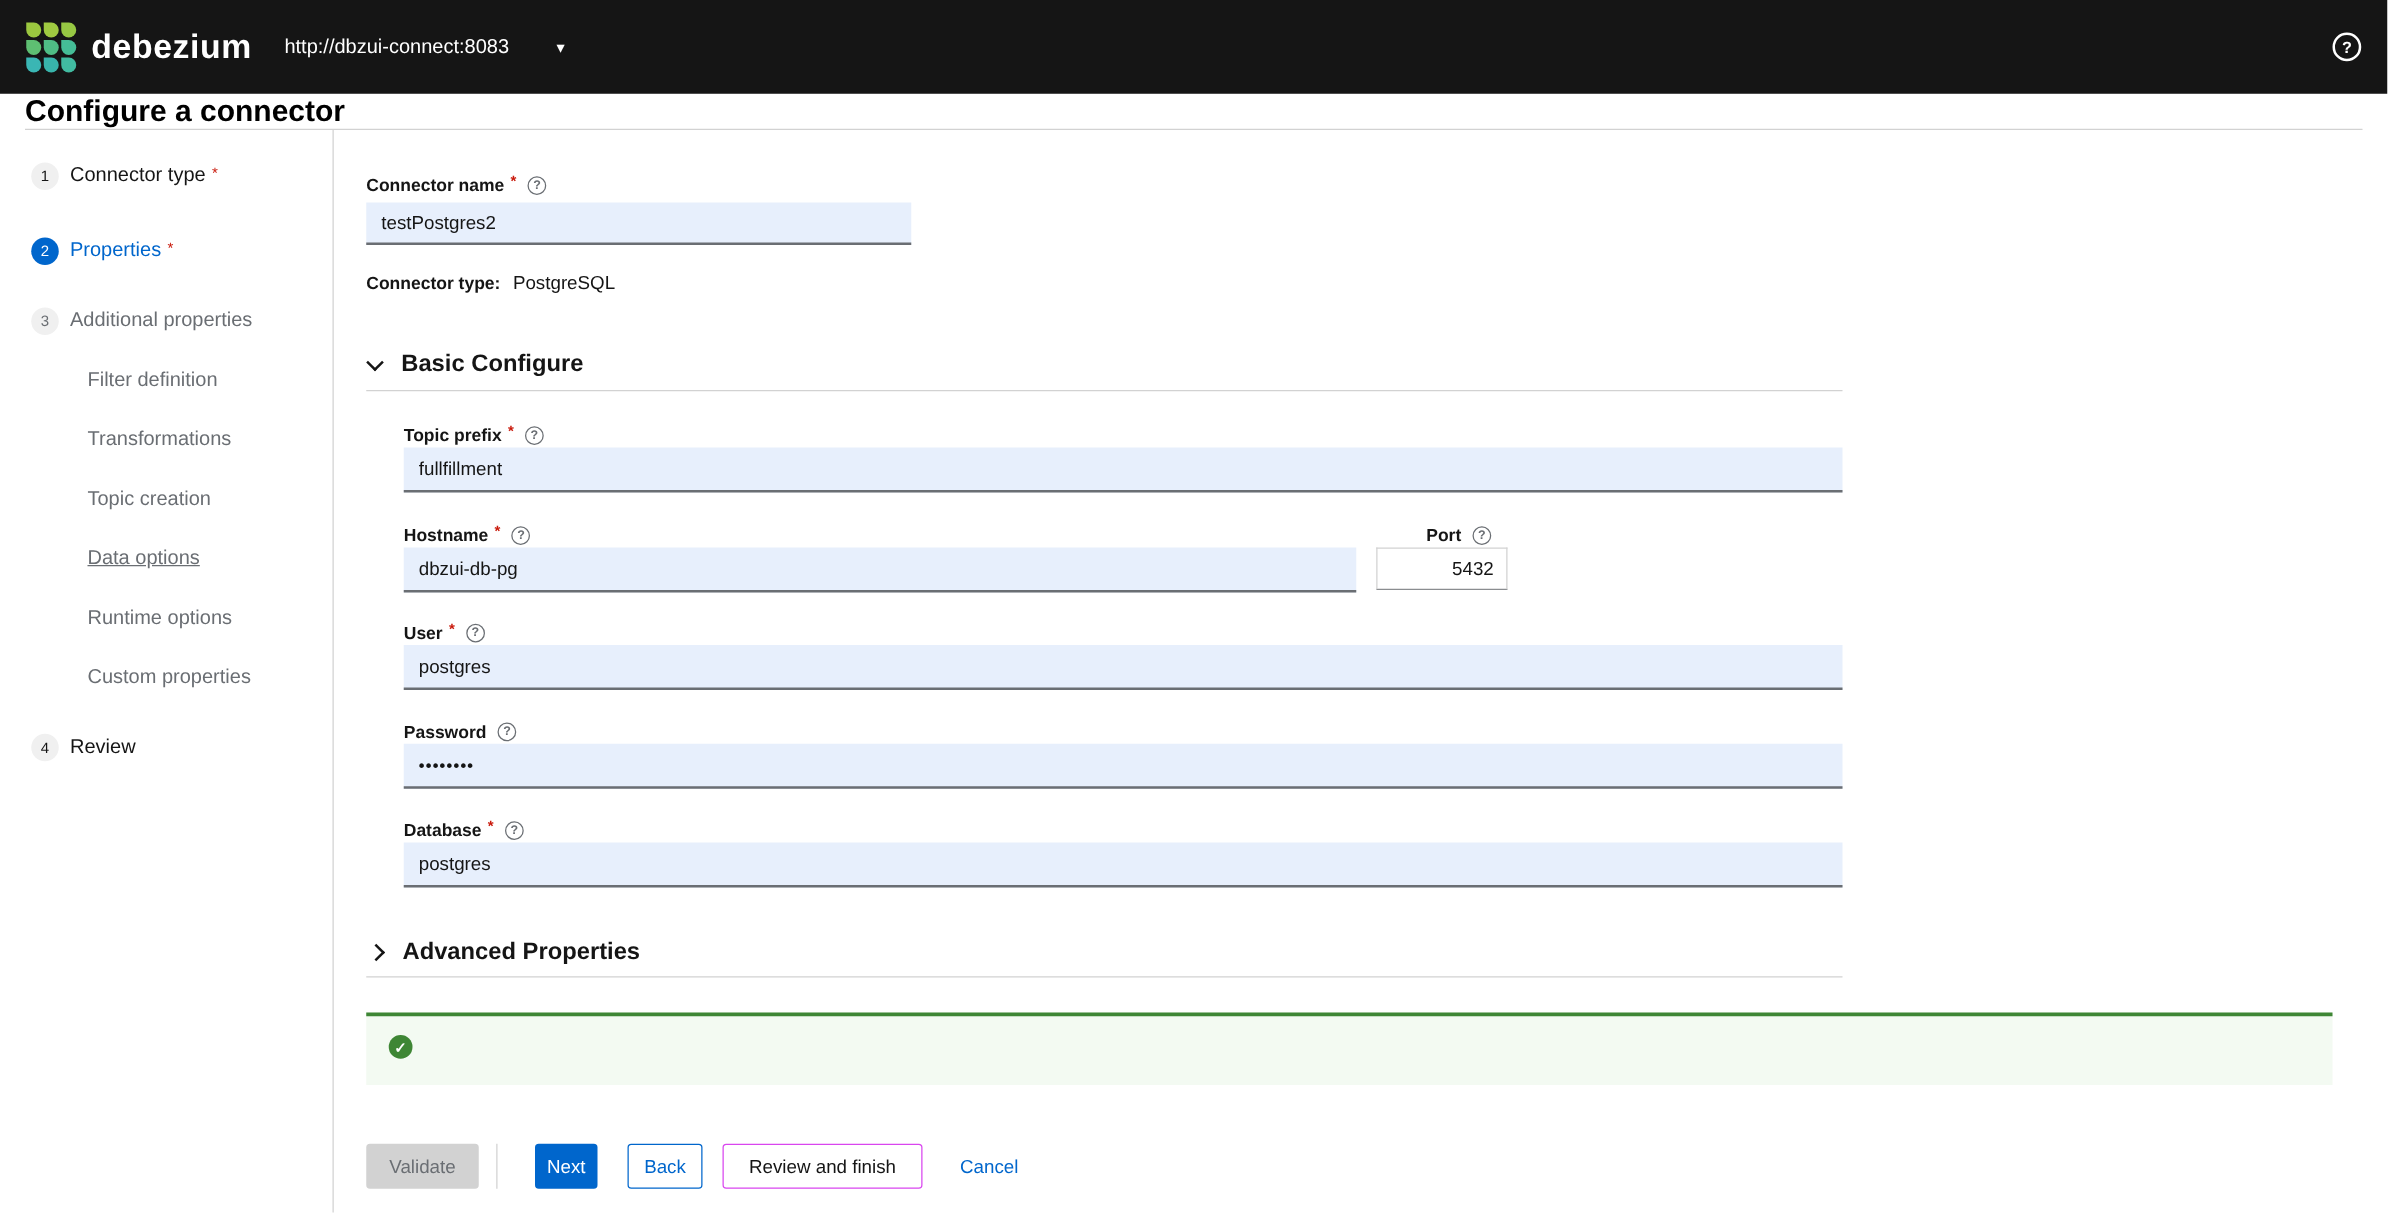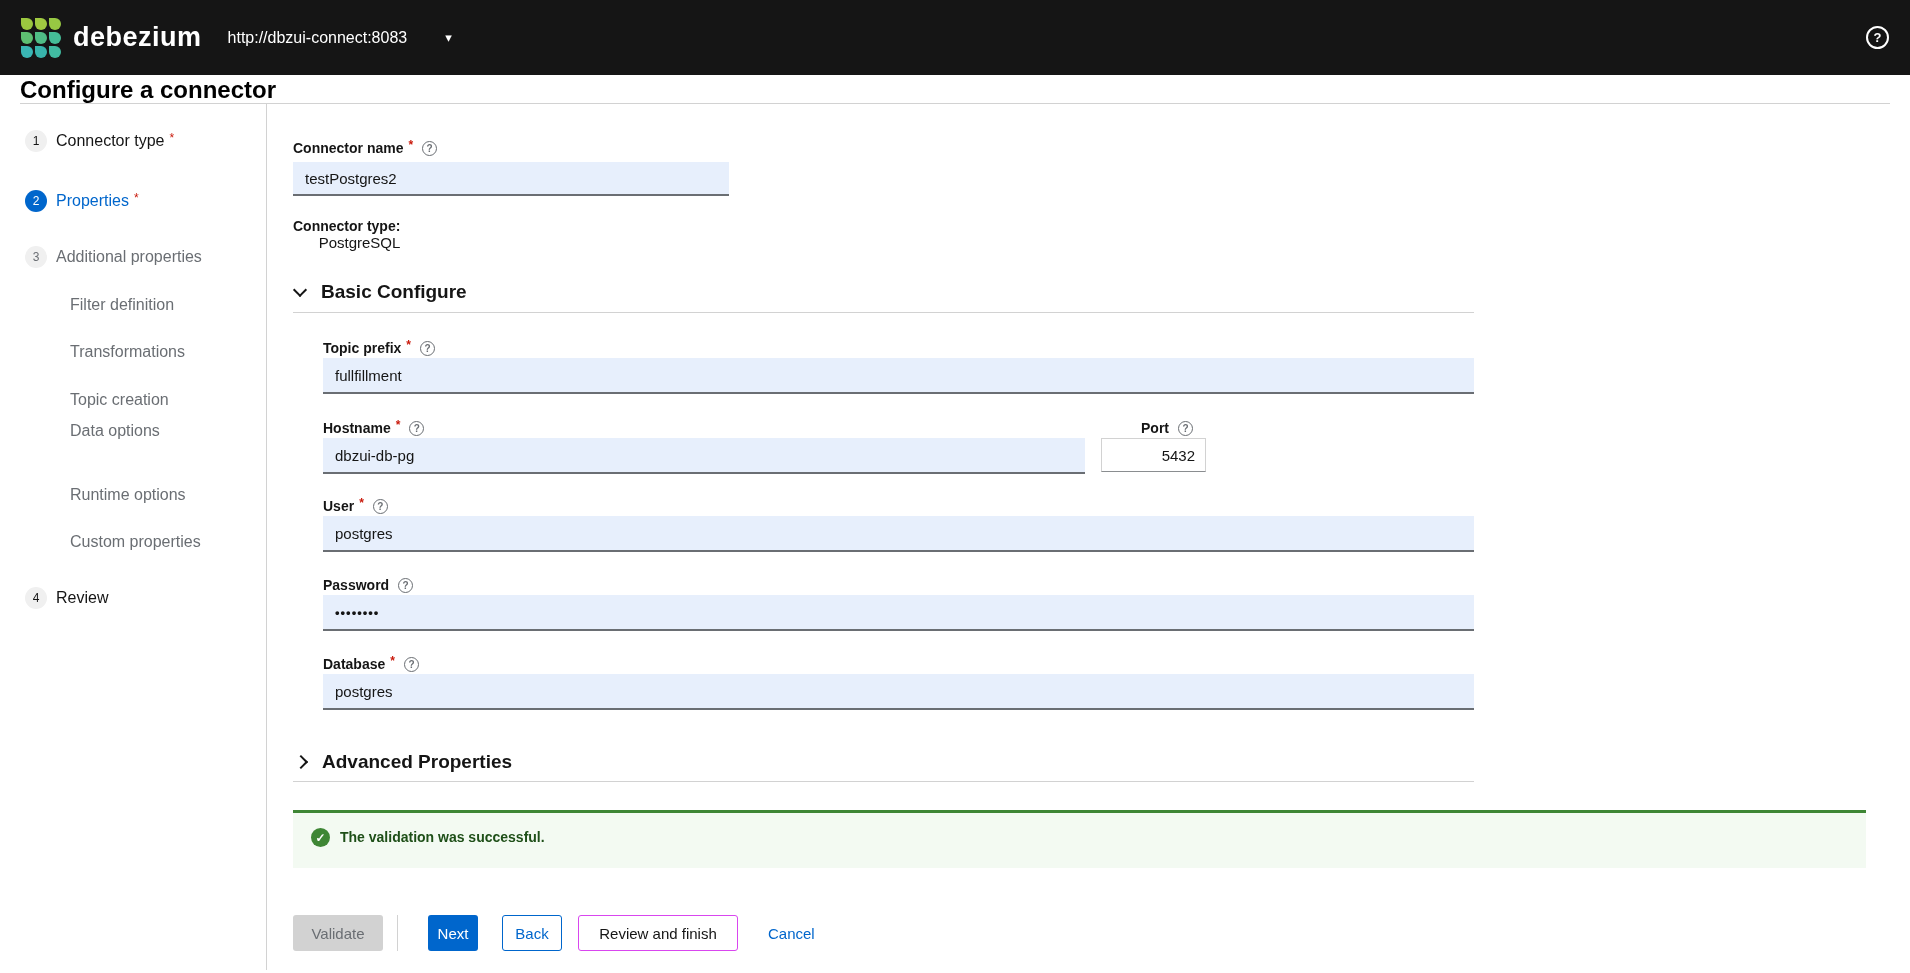--- a/index.html
+++ b/index.html
@@ -38,21 +38,21 @@
   .req-star { color:#c9190b; font-size:12px; margin-left:5px; position:relative; top:-3px; }
   .nav-sub { position:absolute; left:50px; height:22px; display:flex; align-items:center; font-size:16px; color:#6a6e73; cursor:pointer; white-space:nowrap; }
 
   
   .label-row { position:absolute; height:18px; display:flex; align-items:center; font-size:14px; font-weight:bold; color:#151515; white-space:nowrap; }
   .star { color:#c9190b; font-size:12px; margin-left:5px; position:relative; top:-3px; font-weight:bold; }
   .help-dot { width:15px; height:15px; border:1px solid #6a6e73; border-radius:50%; color:#6a6e73; font-size:10px; font-weight:bold; display:inline-flex; align-items:center; justify-content:center; margin-left:9px; flex:none; cursor:pointer; }
   .text-input { position:absolute; background:#e7effc; border:none; border-bottom:2px solid #6a6e73; font-size:15px; color:#151515; padding:0 12px; font-family:inherit; outline:none; }
   .port-input { position:absolute; background:#fff; border:1px solid #d2d2d2; border-bottom:1px solid #8a8d90; font-size:15px; color:#151515; text-align:right; padding:0 10px; font-family:inherit; outline:none; }
   .pw { letter-spacing:1px; font-weight:bold; font-size:13px; }
-  .ct-row { position:absolute; left:293px; top:218px; display:flex; align-items:flex-end;flex-direction:column; }
+  .ct-row { position:absolute; left:293px; top:218px; display:flex; align-items:flex-start; }
   .ct-label { font-size:14px; font-weight:bold; }
   .ct-value { font-size:15px; margin-left:10px; }
 
   .section-header { position:absolute; display:flex; align-items:center; cursor:pointer; }
   .chev { width:10px; height:10px; border-right:2px solid #151515; border-bottom:2px solid #151515; flex:none; }
   .chev.down { transform:rotate(45deg); margin-top:-5px; }
   .chev.right { transform:rotate(-45deg); }
   .section-title { font-size:19px; font-weight:bold; color:#151515; margin-left:16px; line-height:24px; }
   .divider { position:absolute; width:1181px; border-top:1px solid #d2d2d2; }
 
@@ -111,21 +111,21 @@
     <span class="step-label current">Properties</span>
     <span class="req-star">*</span>
   </div>
   <div class="nav-step" style="top:142px;">
     <span class="step-circle muted">3</span>
     <span class="step-label muted">Additional properties</span>
   </div>
   <div class="nav-sub" style="top:190px;">Filter definition</div>
   <div class="nav-sub" style="top:237px;">Transformations</div>
   <div class="nav-sub" style="top:285px;">Topic creation</div>
-  <div class="nav-sub" style="top:316px;">Data options</div>
+  <div class="nav-sub" style="top:332px;text-decoration:underline;">Data options</div>
   <div class="nav-sub" style="top:380px;">Runtime options</div>
   <div class="nav-sub" style="top:427px;">Custom properties</div>
   <div class="nav-step" style="top:483px;">
     <span class="step-circle">4</span>
     <span class="step-label">Review</span>
   </div>
 </nav>
 
 <div class="label-row" style="left:293px; top:139px;">
   <span>Connector name</span>
@@ -186,21 +186,20 @@
 <input class="text-input" style="left: 323px; top: 674px; width: 1151px; height: 36px;" value="postgres">
 
 <div class="section-header" style="left:296px; top:750px;">
   <span class="chev right"></span>
   <span class="section-title">Advanced Properties</span>
 </div>
 <div class="divider" style="left:293px; top:781px;"></div>
 
 <div class="alert">
   <span class="alert-icon">✓</span>
-  <span class="alert-text">The validation was successful.</span>
 </div>
 
 <div class="footer">
   <button class="btn btn-validate" disabled="">Validate</button>
   <span class="footer-sep"></span>
   <button class="btn btn-next">Next</button>
   <button class="btn btn-back">Back</button>
   <button class="btn btn-rf">Review and finish</button>
   <button class="btn btn-cancel">Cancel</button>
 </div>

